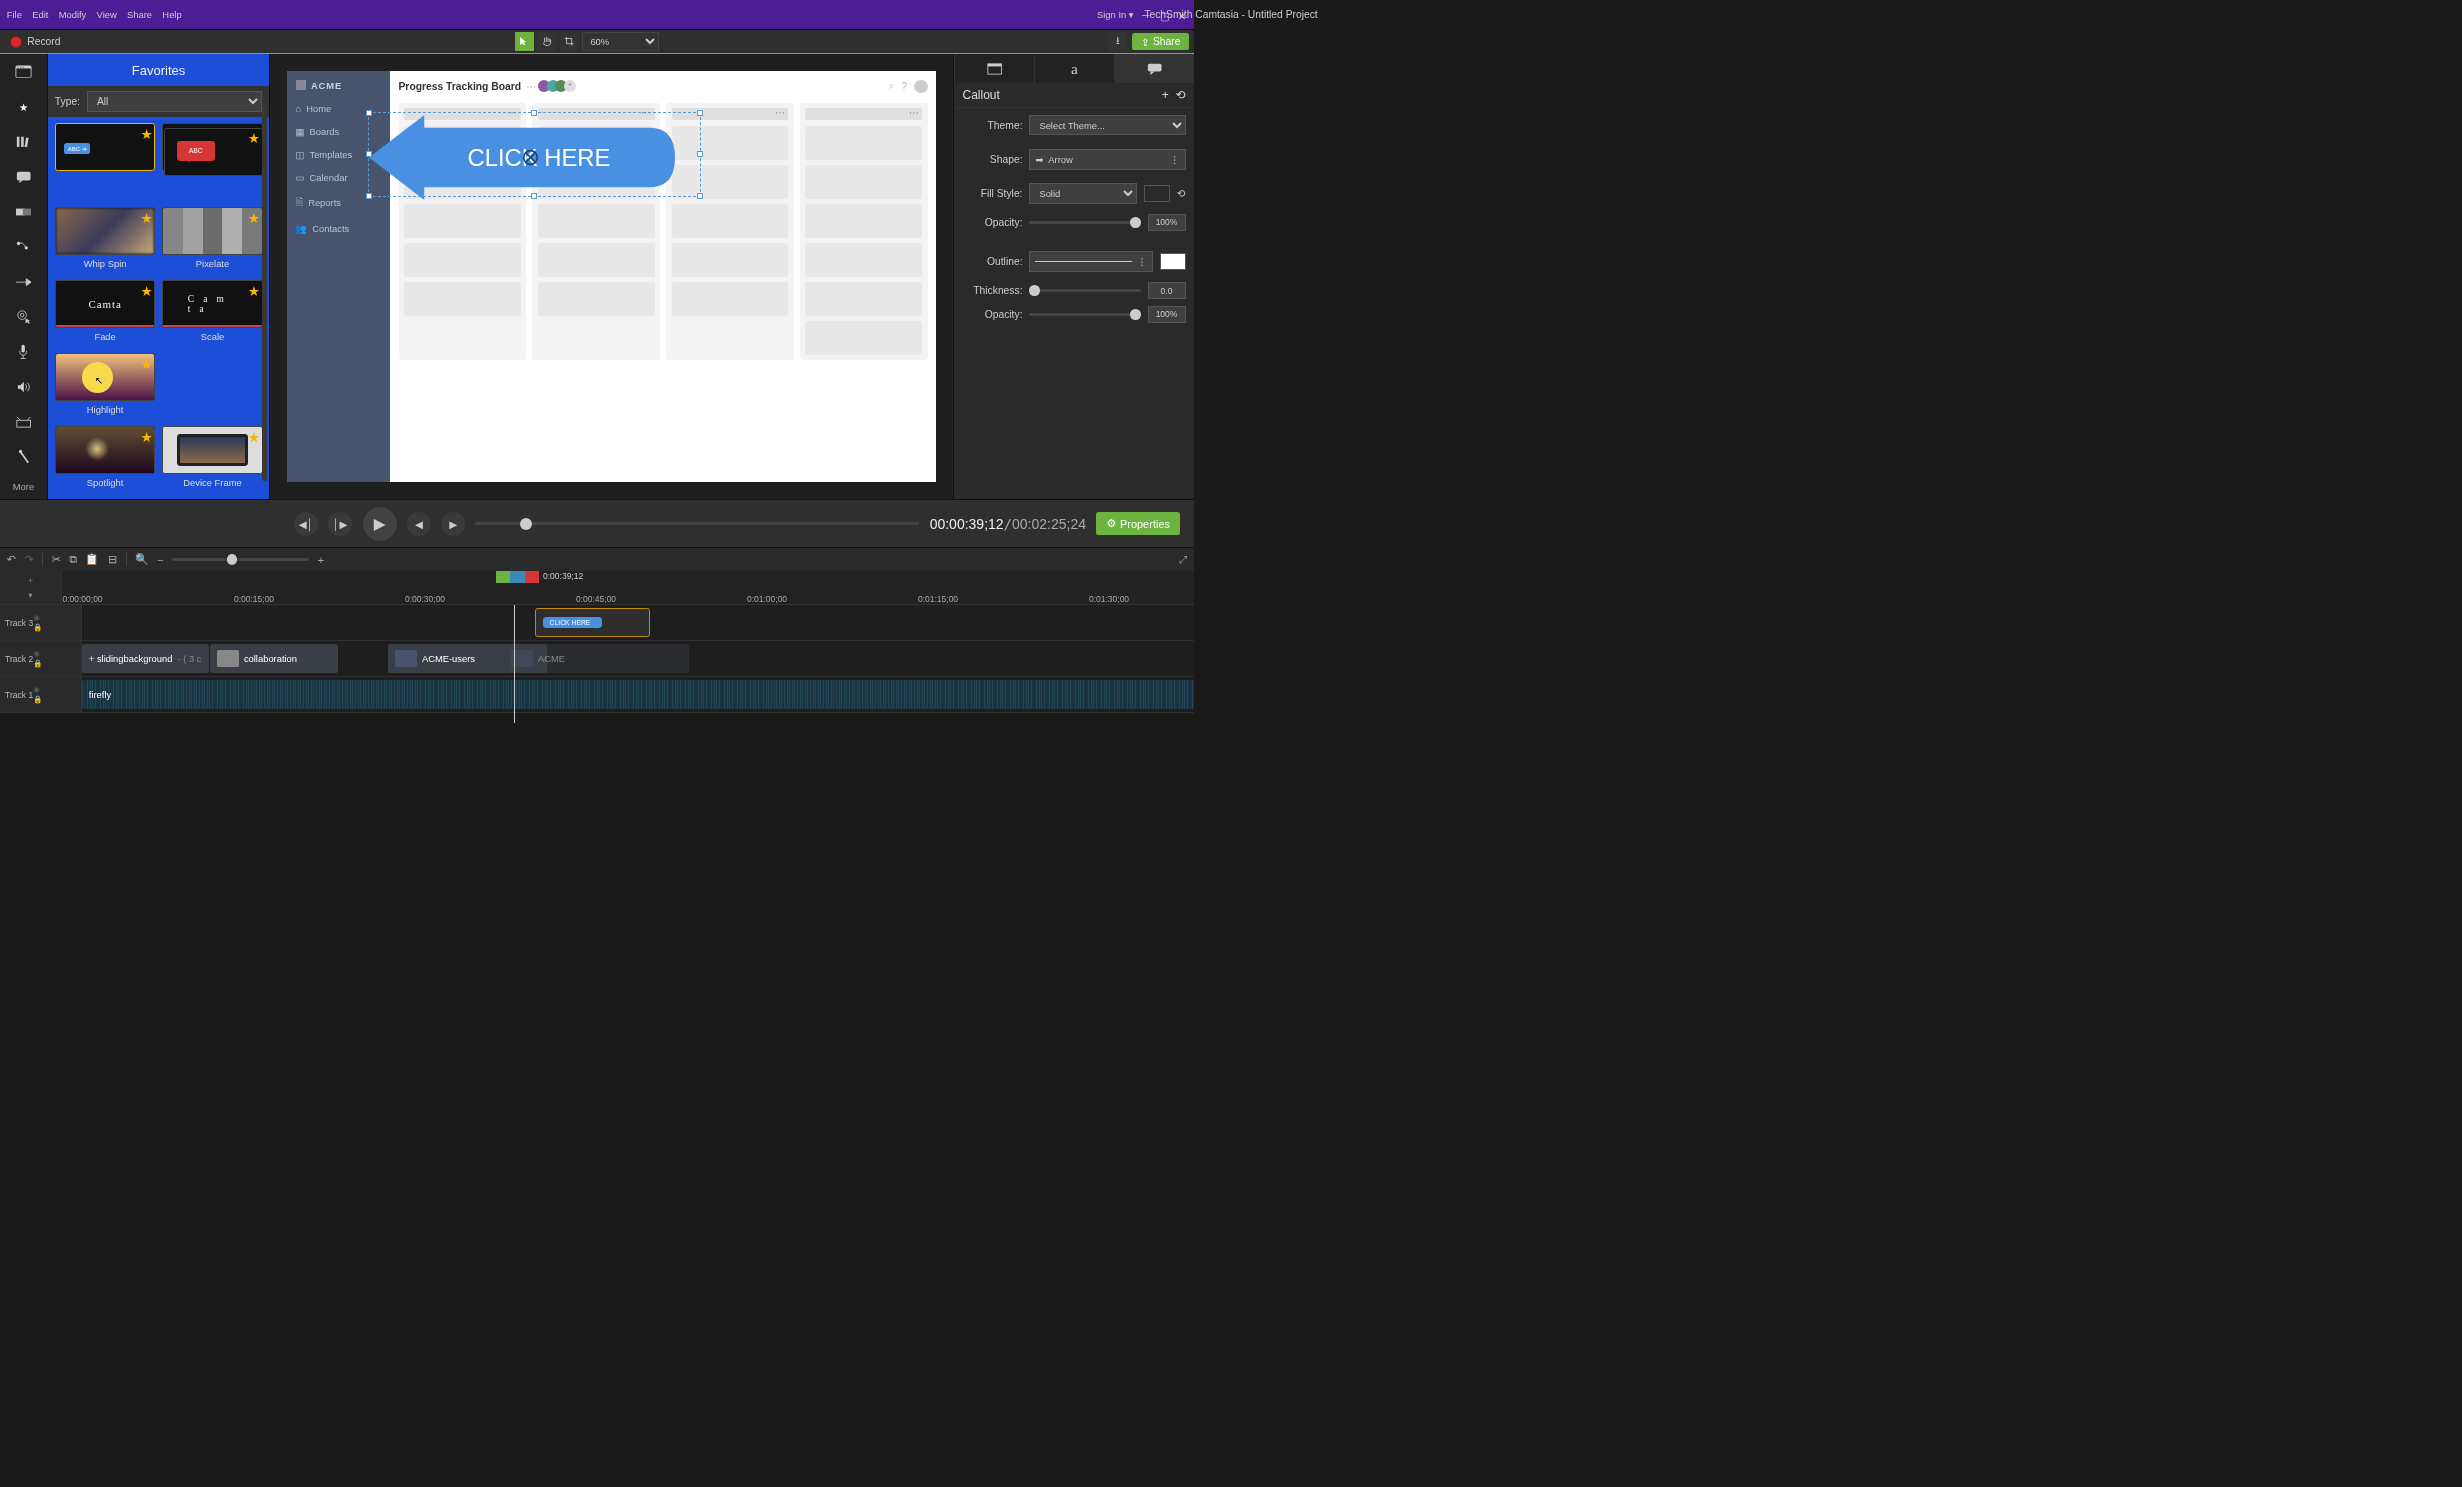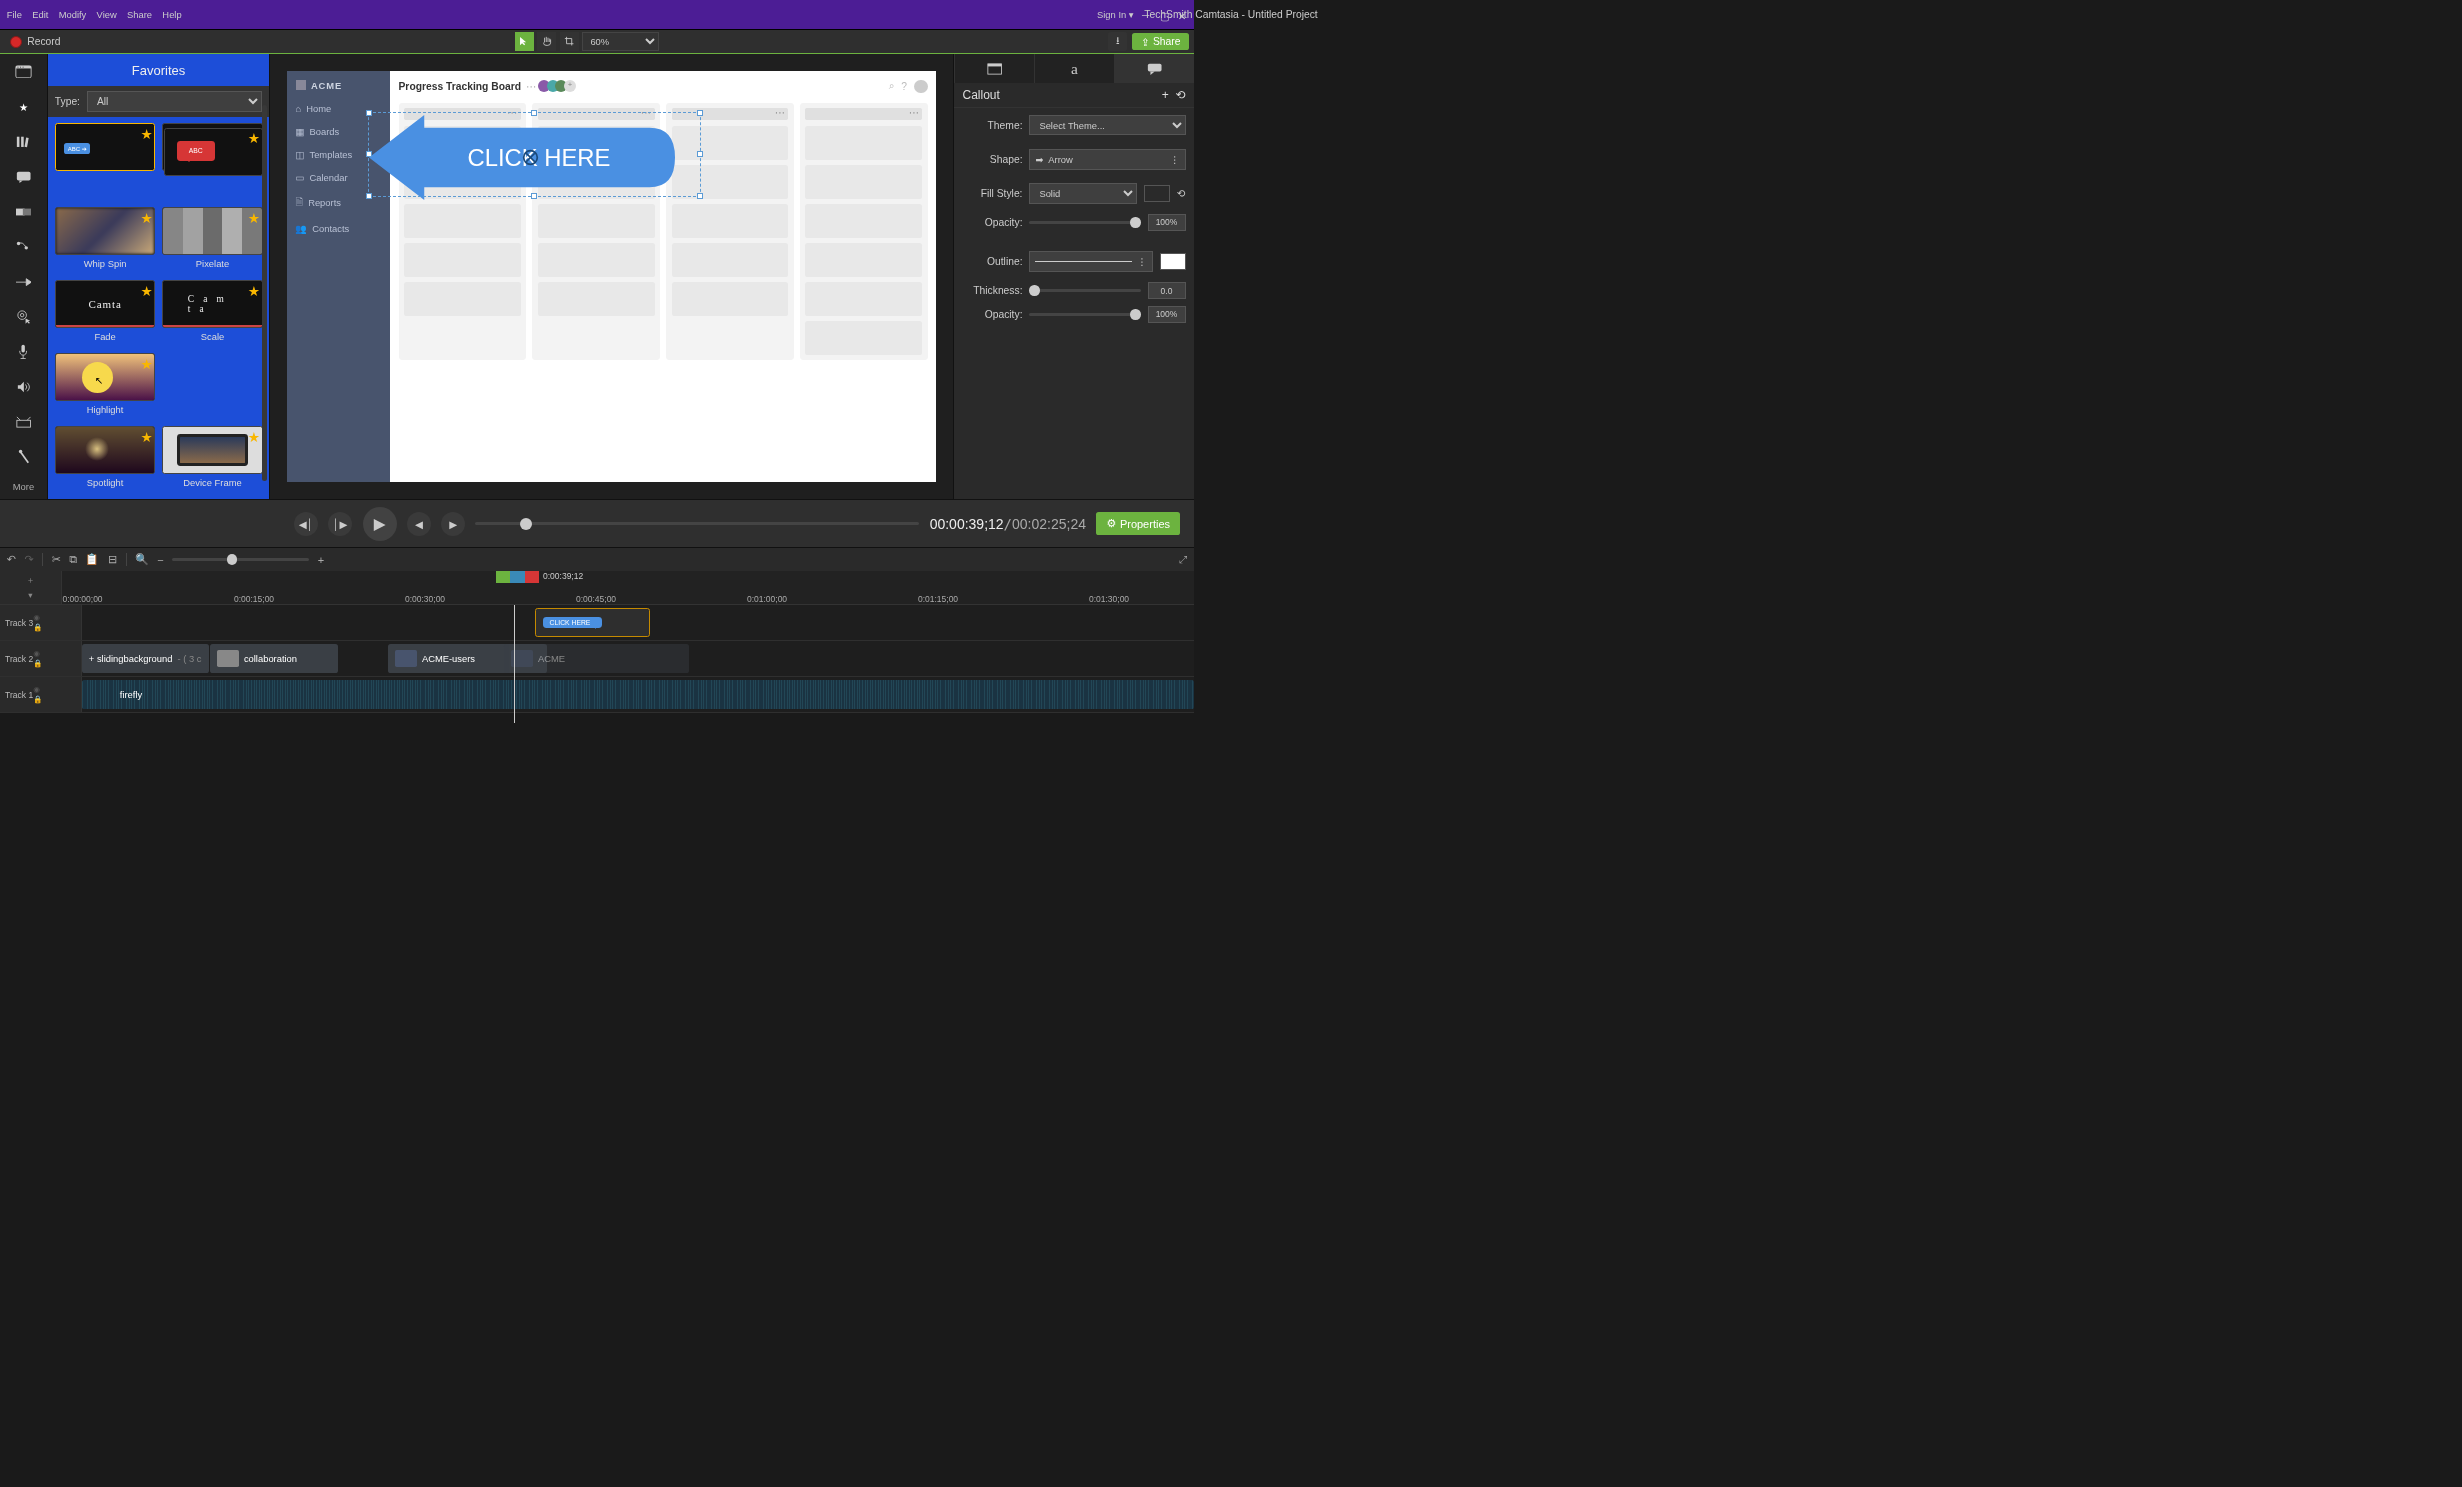--- a/index.html
+++ b/index.html
@@ -643,19 +643,19 @@
       <div class="track-header">
         <span>Track 1</span>
         <div class="track-icons">
             <span>◉</span>
             <span>🔒</span>
           </div>
       </div>
       <div class="track-body">
         <div class="clip audio" style="left:0px; right:0;">
           <div class="wave"></div>
-          <span style="position:relative;padding-left:31px;">firefly</span>
+          <span style="position:relative;">firefly</span>
         </div>
       </div>
     </div>
   </div>
 </div>
 
 
 </body></html>

